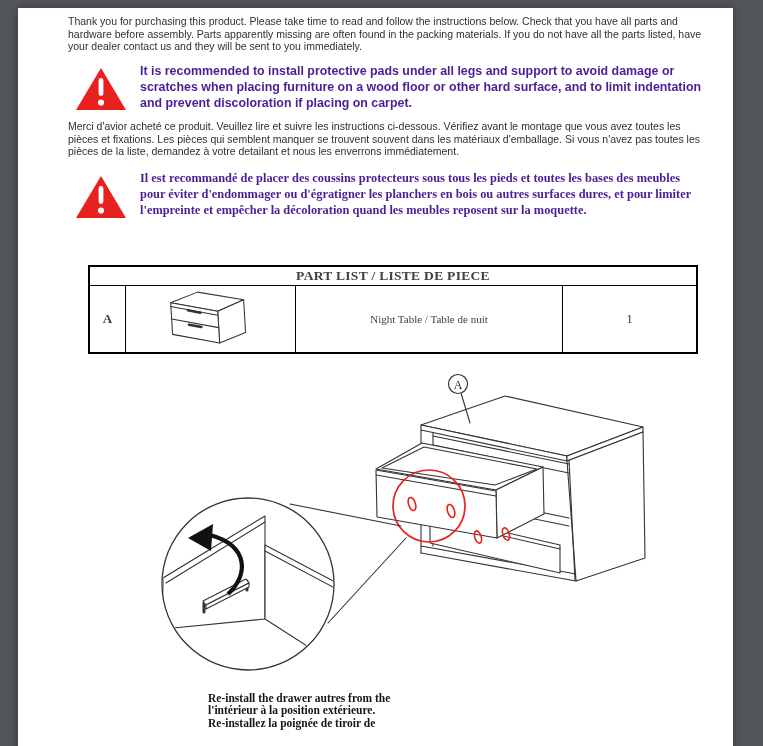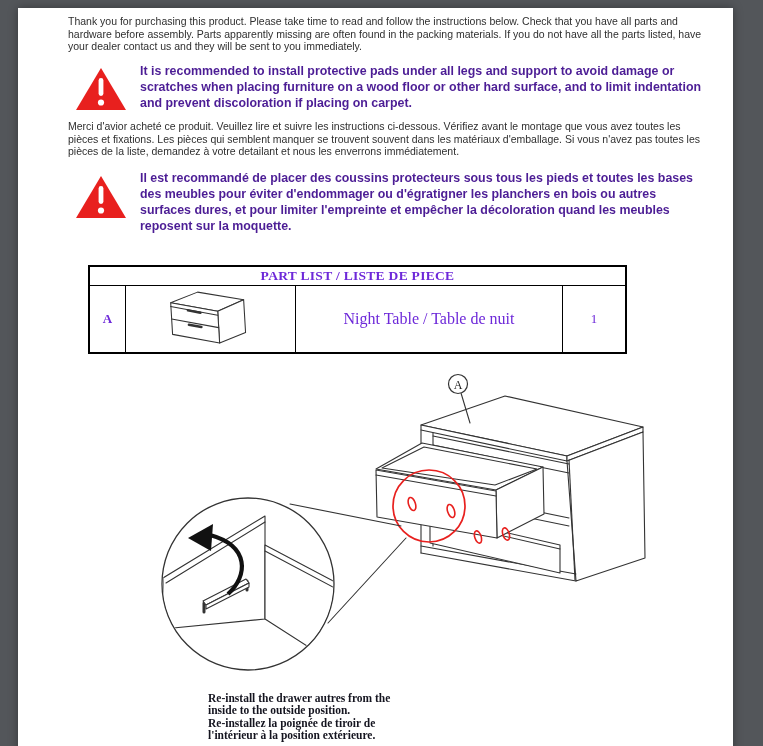--- a/index.html
+++ b/index.html
@@ -11,31 +11,31 @@
 
   .abs { position:absolute; }
 
   .para { font-size:10.5px; line-height:1.2; color:#2f2f2f; }
 
   .warn-text { font-size:12.4px; line-height:1.28; font-weight:bold; color:#4c1d95; }
 
   .tri { display:block; }
 
   
-  .ptable { position:absolute; left:70px; top:257px; width:539px;
+  .ptable { position:absolute; left:70px; top:257px; width:610px;
             border:2px solid #000; background:#fff;
-            font-family:"Liberation Serif", serif; color:#6d28d9; }
+            font-family:"Liberation Serif", serif; color:#404040; }
   .ptable-header { height:19px; border-bottom:1px solid #000; display:flex;
                    align-items:center; justify-content:center;
                    font-weight:bold; font-size:13.5px; letter-spacing:0.3px; }
   .ptable-row { display:grid; grid-template-columns:35px 170px 267px 1fr; height:66px; }
   .pcell { display:flex; align-items:center; justify-content:center; }
   .pcell + .pcell { border-left:1px solid #000; }
   .cell-id { font-weight:bold; font-size:13px; }
-  .cell-desc { font-size:16px; }
+  .cell-desc { font-size:11px; }
   .cell-qty { font-size:13px; }
 
   .caption { position:absolute; left:190px; top:684px;
              font-family:"Liberation Serif", serif; font-weight:bold;
              font-size:11.5px; line-height:12.4px; color:#14141f; }
 
   svg { display:block; }
   .ln   { stroke:#333; stroke-width:1.1; fill:none; stroke-linejoin:round; stroke-linecap:round; }
   .face { stroke:#333; stroke-width:1.1; fill:#fff; stroke-linejoin:round; }
 </style>
@@ -58,21 +58,21 @@
 
     <div class="abs para" style="left:50px; top:112px; width:645px;">Merci d'avior acheté ce produit. Veuillez lire et suivre les instructions ci-dessous. Vérifiez avant le montage que vous avez toutes les pièces et fixations. Les pièces qui semblent manquer se trouvent souvent dans les matériaux d'emballage. Si vous n'avez pas toutes les pièces de la liste, demandez à votre detailant et nous les enverrons immédiatement.</div>
 
     <div class="abs" style="left:57px; top:167px;">
       <svg class="tri" width="52" height="44" viewBox="0 0 52 44">
         <polygon points="26,1 51,43 1,43" fill="#e8201e"></polygon>
         <rect x="23.6" y="11" width="4.8" height="18" rx="2.4" fill="#ffffff"></rect>
         <circle cx="26" cy="35.5" r="3.1" fill="#ffffff"></circle>
       </svg>
     </div>
-    <div class="abs warn-text" style="left:122px; top:163px; width:566px;">Il est recommandé de placer des coussins protecteurs sous tous les pieds et toutes les bases des meubles pour éviter d'endommager ou d'égratigner les planchers en bois ou autres surfaces dures, et pour limiter l'empreinte et empêcher la décoloration quand les meubles reposent sur la moquette.</div>
+    <div class="abs warn-text" style="left:122px; top:163px; width:566px;font-family:Liberation Serif, serif;">Il est recommandé de placer des coussins protecteurs sous tous les pieds et toutes les bases des meubles pour éviter d'endommager ou d'égratigner les planchers en bois ou autres surfaces dures, et pour limiter l'empreinte et empêcher la décoloration quand les meubles reposent sur la moquette.</div>
 
     <div class="ptable">
       <div class="ptable-header">PART LIST / LISTE DE PIECE</div>
       <div class="ptable-row">
         <div class="pcell cell-id">A</div>
         <div class="pcell">
           <svg width="96" height="62" viewBox="0 0 100 64">
             <path class="face" d="M8,15 L36,4 L84,12 L57,24 Z"></path>
             <path class="face" d="M57,24 L84,12 L86,46 L59,57 Z"></path>
             <path class="face" d="M8,15 L57,24 L59,57 L10,48 Z"></path>
@@ -157,19 +157,18 @@
               <path d="M80,226 C100,208 102,178 62,167" stroke="#111" stroke-width="4.2" fill="none"></path>
               <polygon points="40,170 65,156 63,183" fill="#111"></polygon>
             </g>
           </g>
         </g>
       </svg>
     </div>
 
     <div class="caption">
       <div>Re-install the drawer autres from the</div>
-      <div>inside to the outside position.</div>
+      <div>l'intérieur à la position extérieure.</div>
       <div>Re-installez la poignée de tiroir de</div>
-      <div>l'intérieur à la position extérieure.</div>
     </div>
 
   </div>
 </div>
 
 </body></html>

